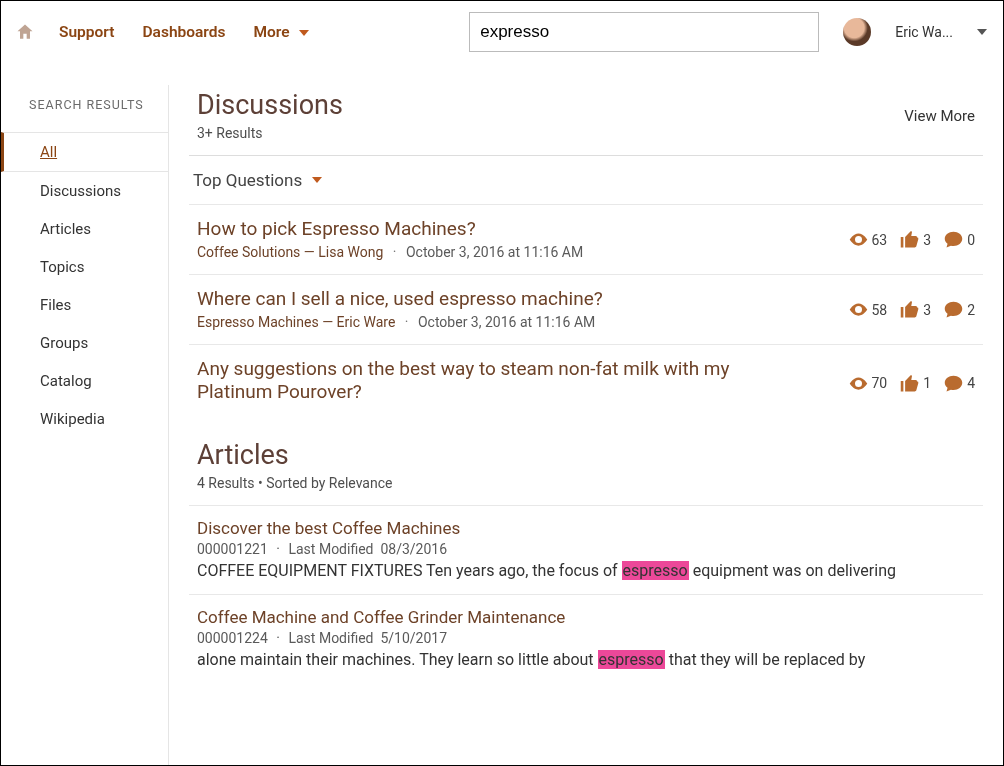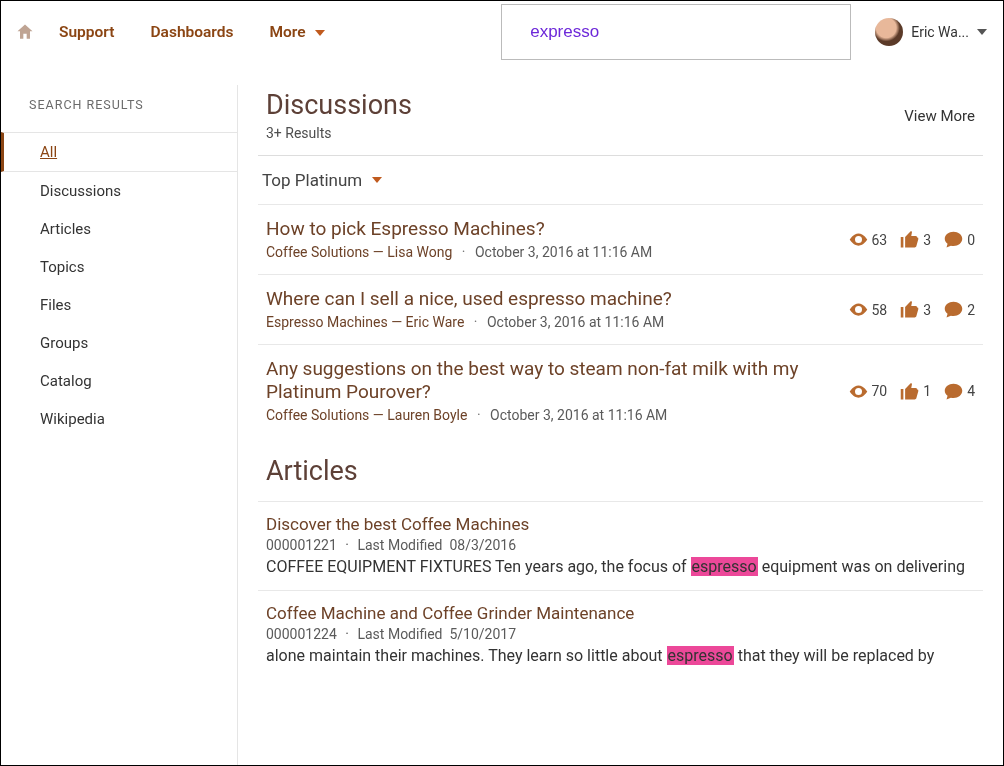--- a/index.html
+++ b/index.html
@@ -20,48 +20,48 @@
     height: 62px;
     padding: 0 16px 0 14px;
   }
   .home-icon {
     width: 20px; height: 20px;
     color: #8b5a3c;
     margin-right: 24px;
     cursor: pointer;
     opacity: .55;
   }
-  .nav-links { display: flex; gap: 36px; align-items: center; }
+  .nav-links { display: flex; gap: 28px; align-items: center; }
   .nav-link {
     color: #8b4513;
     font-weight: 600;
     font-size: 15.5px;
     cursor: pointer;
   }
   .nav-link .chev-down {
     display: inline-block;
     margin-left: 6px;
     color: #c05a1e;
   }
   .search-box {
     margin-left: auto;
     margin-right: 24px;
     width: 350px;
   }
   .search-box input {
     width: 100%;
-    height: 56px;
+    height: 40px;
     border: 1px solid #bbb;
-    padding: 0 28px;
+    padding: 0 10px;
     font-size: 17px;
-    color: #6d28d9;
+    color: #000000;
     outline: none;
   }
   .user-area {
-    display: flex; align-items: center; gap: 8px;
+    display: flex; align-items: center; gap: 24px;
     cursor: pointer;
   }
   .avatar {
     width: 28px; height: 28px; border-radius: 50%;
     background: radial-gradient(circle at 40% 35%, #e8b89a 0 40%, #5b3a28 55% 100%);
   }
   .user-name { font-size: 14px; color: #333; max-width: 70px; overflow: hidden; white-space: nowrap; text-overflow: ellipsis; }
   .caret-down {
     width: 0; height: 0;
     border-left: 5px solid transparent;
@@ -69,21 +69,21 @@
     border-top: 6px solid #555;
   }
 
   
   .container {
     display: flex;
     margin-top: 22px;
     height: calc(100% - 84px);
   }
   .sidebar {
-    width: 237px;
+    width: 168px;
     flex-shrink: 0;
     border-right: 1px solid #e5e5e5;
     padding-top: 12px;
   }
   .sidebar-title {
     font-size: 12.5px;
     letter-spacing: 1px;
     color: #6b6b6b;
     padding: 0 0 20px 28px;
   }
@@ -253,21 +253,21 @@
     <div class="section-head">
       <div>
         <div class="section-title">Discussions</div>
         <div class="section-sub">3+ Results</div>
       </div>
       <div class="view-more">View More</div>
     </div>
     <div class="divider"></div>
 
     <div class="sort-row">
-      <span class="sort-label">Top Platinum</span>
+      <span class="sort-label">Top Questions</span>
       <span class="mini-caret"></span>
     </div>
 
     <div class="result">
       <div class="result-body">
         <div class="result-title">How to pick Espresso Machines?</div>
         <div class="result-meta">
           <span>Coffee Solutions</span>
           <span class="mdash"> — </span>
           <span>Lisa Wong</span>
@@ -326,27 +326,20 @@
               <path d="M12 3C6.5 3 2 6.6 2 11c0 2.3 1.2 4.3 3.2 5.8L4 21l5-2c1 .2 2 .3 3 .3 5.5 0 10-3.6 10-8.3S17.5 3 12 3z"></path>
             </svg>
             <span class="num">2</span>
           </span>
       </div>
     </div>
 
     <div class="result">
       <div class="result-body">
         <div class="result-title" style="max-width:540px;">Any suggestions on the best way to steam non-fat milk with my Platinum Pourover?</div>
-        <div class="result-meta">
-          <span>Coffee Solutions</span>
-          <span class="mdash"> — </span>
-          <span>Lauren Boyle</span>
-          <span class="dot">·</span>
-          <span class="ts">October 3, 2016 at 11:16 AM</span>
-        </div>
       </div>
       <div class="result-stats">
         <span class="stat">
             <svg viewBox="0 0 24 24">
               <path d="M12 5C6 5 2 12 2 12s4 7 10 7 10-7 10-7-4-7-10-7zm0 11a4 4 0 110-8 4 4 0 010 8z"></path>
             </svg>
             <span class="num">70</span>
           </span>
         <span class="stat">
             <svg viewBox="0 0 24 24">
@@ -359,20 +352,21 @@
               <path d="M12 3C6.5 3 2 6.6 2 11c0 2.3 1.2 4.3 3.2 5.8L4 21l5-2c1 .2 2 .3 3 .3 5.5 0 10-3.6 10-8.3S17.5 3 12 3z"></path>
             </svg>
             <span class="num">4</span>
           </span>
       </div>
     </div>
 
     <div class="section-head" style="padding-top:18px;">
       <div>
         <div class="section-title">Articles</div>
+        <div class="section-sub">4 Results • Sorted by Relevance</div>
       </div>
     </div>
 
     <div class="article-item">
       <div class="article-title">Discover the best Coffee Machines</div>
       <div class="article-meta">
         <span>000001221</span>
         <span class="dot">·</span>
         <span>Last Modified</span>&nbsp;
         <span>08/3/2016</span>

